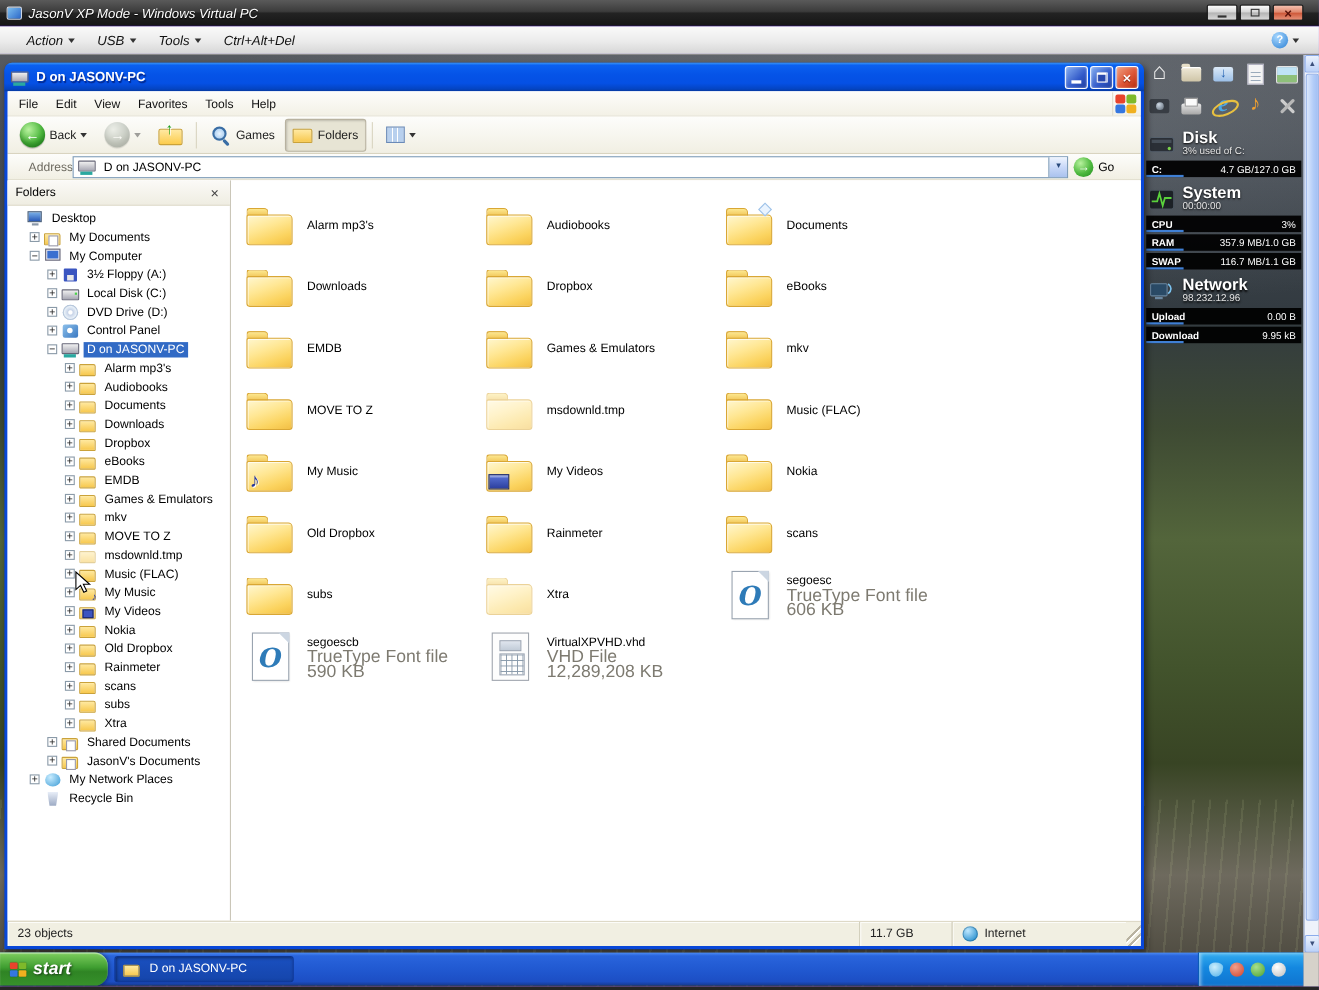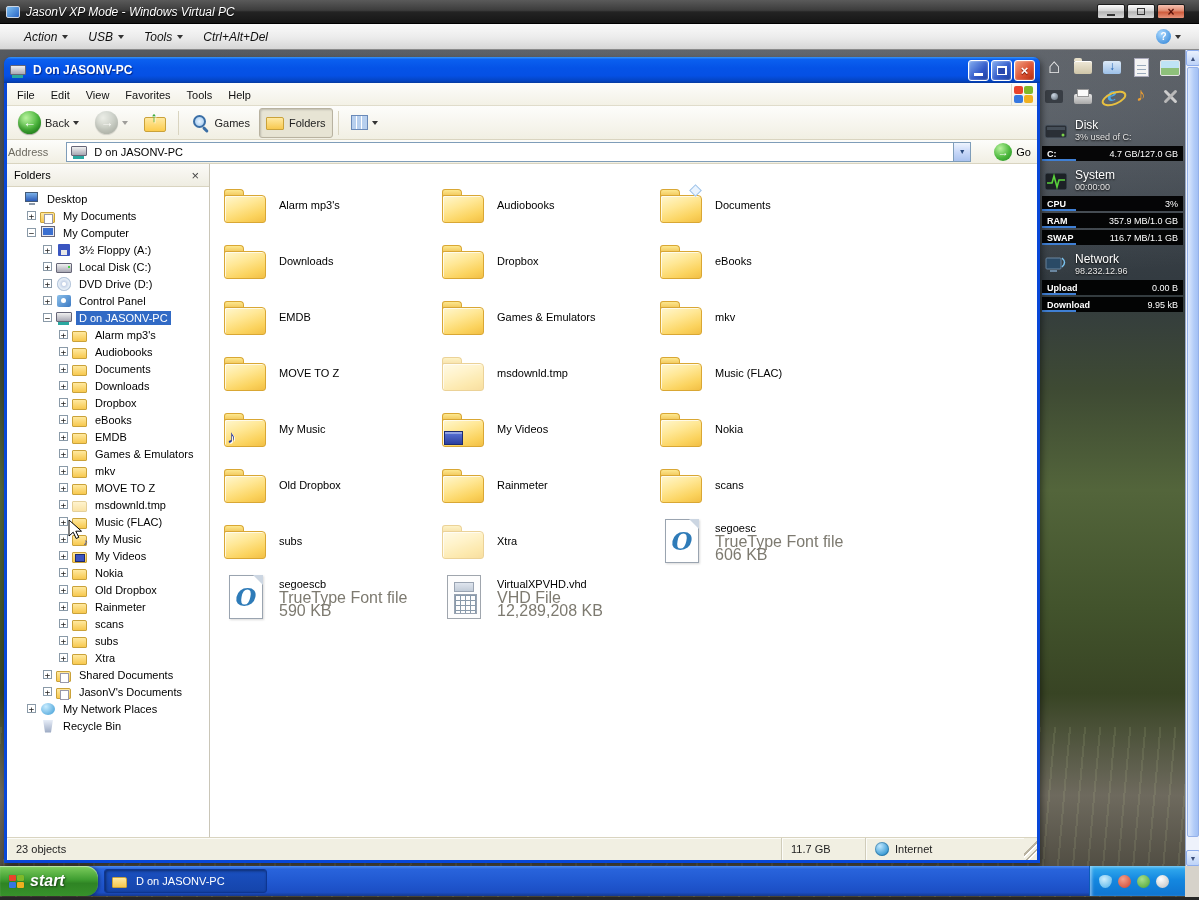--- a/index.html
+++ b/index.html
@@ -57,21 +57,21 @@
   .di-printer::after{content:"";width:10px;height:6px;background:#fbfbfb;top:4px;border:1px solid #999}
   .di-internet-explorer::before{content:"e";font-family:"Liberation Serif","DejaVu Serif",serif;font-style:italic;font-weight:bold;font-size:21px;color:#4aa8e8;top:-3px}
   .di-internet-explorer::after{content:"";width:22px;height:9px;border:2px solid #e8c040;border-radius:50%;transform:rotate(-22deg);top:7px;left:1px}
   .di-music::before{content:"♪";font-size:19px;color:#f0a030;font-weight:bold;top:-1px}
   .di-tools::before{content:"";width:17px;height:3px;background:#cdcdcd;border-radius:2px;transform:rotate(45deg)}
   .di-tools::after{content:"";width:17px;height:3px;background:#b8b8b8;border-radius:2px;transform:rotate(-45deg)}
 
   .widget{margin-top:7px}
   .w-head{display:flex;align-items:center;gap:7px;min-height:25px;padding:1px 2px}
   .w-icon{flex:none;display:flex}
-  .w-title{font-weight:normal;font-size:12px;line-height:13px;text-shadow:0 1px 2px #000}
+  .w-title{font-weight:bold;font-size:15px;line-height:13px;text-shadow:0 1px 2px #000}
   .w-sub{font-size:9px;color:#e4e4e4;line-height:11px;text-shadow:0 1px 2px #000}
   .m-row{position:relative;background:rgba(0,0,0,.93);margin-top:2px;height:15px;display:flex;align-items:center;justify-content:space-between;padding:0 5px;font-size:9px}
   .m-row .lbl{font-weight:bold}
   .m-row::after{content:"";position:absolute;left:0;bottom:0;height:2px;width:34px;background:#3f7fd4}
 
   
   .explorer{position:absolute;left:4px;top:7px;width:1036px;height:806px;background:#0847d8;border-radius:7px 7px 0 0;box-shadow:2px 3px 6px rgba(0,0,0,.45)}
   .xp-titlebar{height:26px;border-radius:7px 7px 0 0;display:flex;align-items:center;gap:5px;padding:0 5px;
     background:linear-gradient(180deg,#3a96f6 0%,#0b60f0 9%,#0553e7 42%,#0550e4 72%,#0444c2 92%,#073a9e)}
   .xp-title{color:#fff;font-weight:bold;font-size:12px;text-shadow:1px 1px 1px #00268c}
@@ -102,21 +102,21 @@
   .up-ico{position:relative;width:22px;height:21px}
   .up-ico::before{content:"";position:absolute;left:0;bottom:1px;width:20px;height:13px;background:linear-gradient(#ffe9a2,#fccc4d);border:1px solid #caa23a;border-radius:2px}
   .up-ico::after{content:"↑";position:absolute;left:6px;top:-3px;color:#1f9e1f;font-weight:bold;font-size:14px;text-shadow:1px 1px 0 #fff}
   .search-ico{position:relative;width:19px;height:19px}
   .search-ico::before{content:"";position:absolute;left:2px;top:2px;width:9px;height:9px;border:2px solid #3a6ea5;border-radius:50%;background:radial-gradient(circle,#e8f4ff,#9cc6ee)}
   .search-ico::after{content:"";position:absolute;left:13px;top:13px;width:7px;height:3px;background:#3a6ea5;transform:rotate(45deg);transform-origin:0 0;border-radius:2px}
   .folder16{position:relative;width:19px;height:15px}
   .folder16::before{content:"";position:absolute;inset:2px 1px 0 0;background:linear-gradient(#ffe9a2,#f7c84e);border:1px solid #caa23a;border-radius:1px 2px 1px 1px}
   .views-ico{width:17px;height:15px;border:1px solid #6a8ab8;background:linear-gradient(90deg,#b8d0ee 0 4px,#fff 4px 5px,#b8d0ee 5px 9px,#fff 9px 10px,#b8d0ee 10px 15px)}
 
-  .xp-addressbar{height:24px;background:linear-gradient(#fdfdfb,#f1efe3);display:flex;align-items:center;padding:0 1px;gap:18px;border-bottom:1px solid #d9d4c0;font-size:11px}
+  .xp-addressbar{height:24px;background:linear-gradient(#fdfdfb,#f1efe3);display:flex;align-items:center;padding:0 19px;gap:0;border-bottom:1px solid #d9d4c0;font-size:11px}
   .addr-label{color:#6d6a60}
   .addr-combo{flex:1;height:20px;background:#fff;border:1px solid #7f9db9;display:flex;align-items:center;padding:0 0 0 3px;gap:5px;font-size:11px}
   .combo-btn{margin-left:auto;width:17px;height:18px;background:linear-gradient(#eef4fe,#c8d8f8 50%,#aac2ee);border-left:1px solid #7f9db9;display:flex;align-items:center;justify-content:center;color:#2a4a7c;font-size:7px}
   .go-btn{display:flex;align-items:center;gap:4px;padding:0 5px}
   .go-circle{width:18px;height:18px;border-radius:50%;color:#fff;font-weight:bold;font-size:11px;display:flex;align-items:center;justify-content:center;
     background:radial-gradient(circle at 35% 30%,#b8f29e,#4db83e 55%,#1e8a1e)}
 
   .xp-body{flex:1;display:flex;min-height:0;background:#fff}
   .folders-pane{width:203px;border-right:1px solid #cac6b8;display:flex;flex-direction:column;background:#fff}
   .fp-head{height:23px;background:linear-gradient(#fbfaf7,#efede2);border-bottom:1px solid #d9d4c0;display:flex;align-items:center;padding:0 7px;font-size:11px;flex:none}

